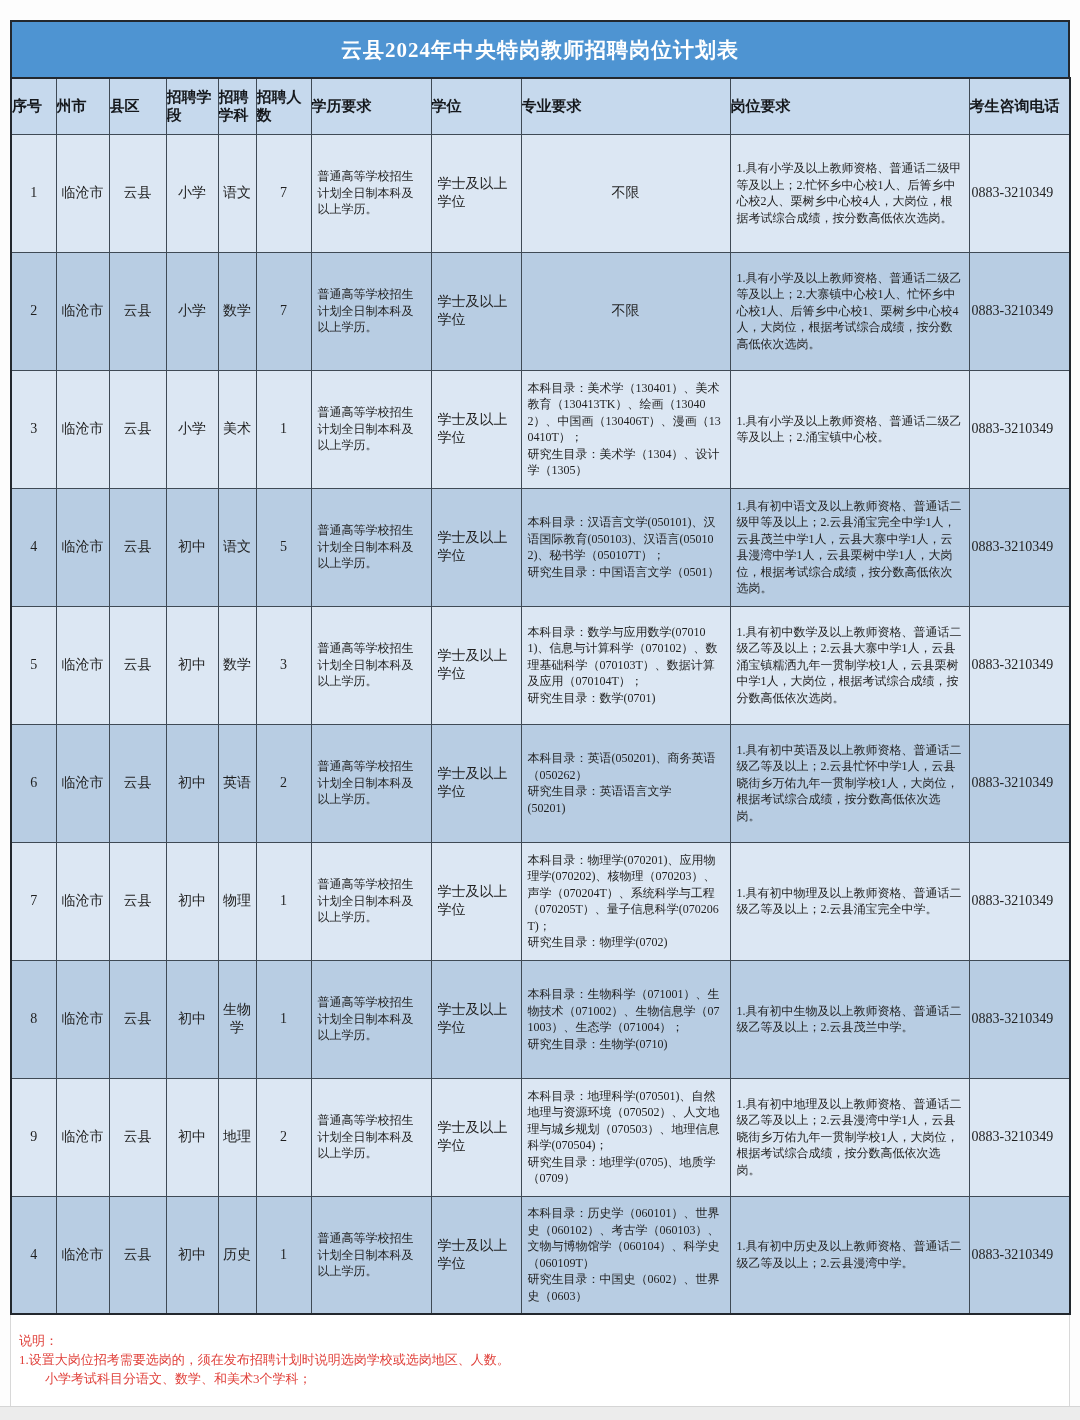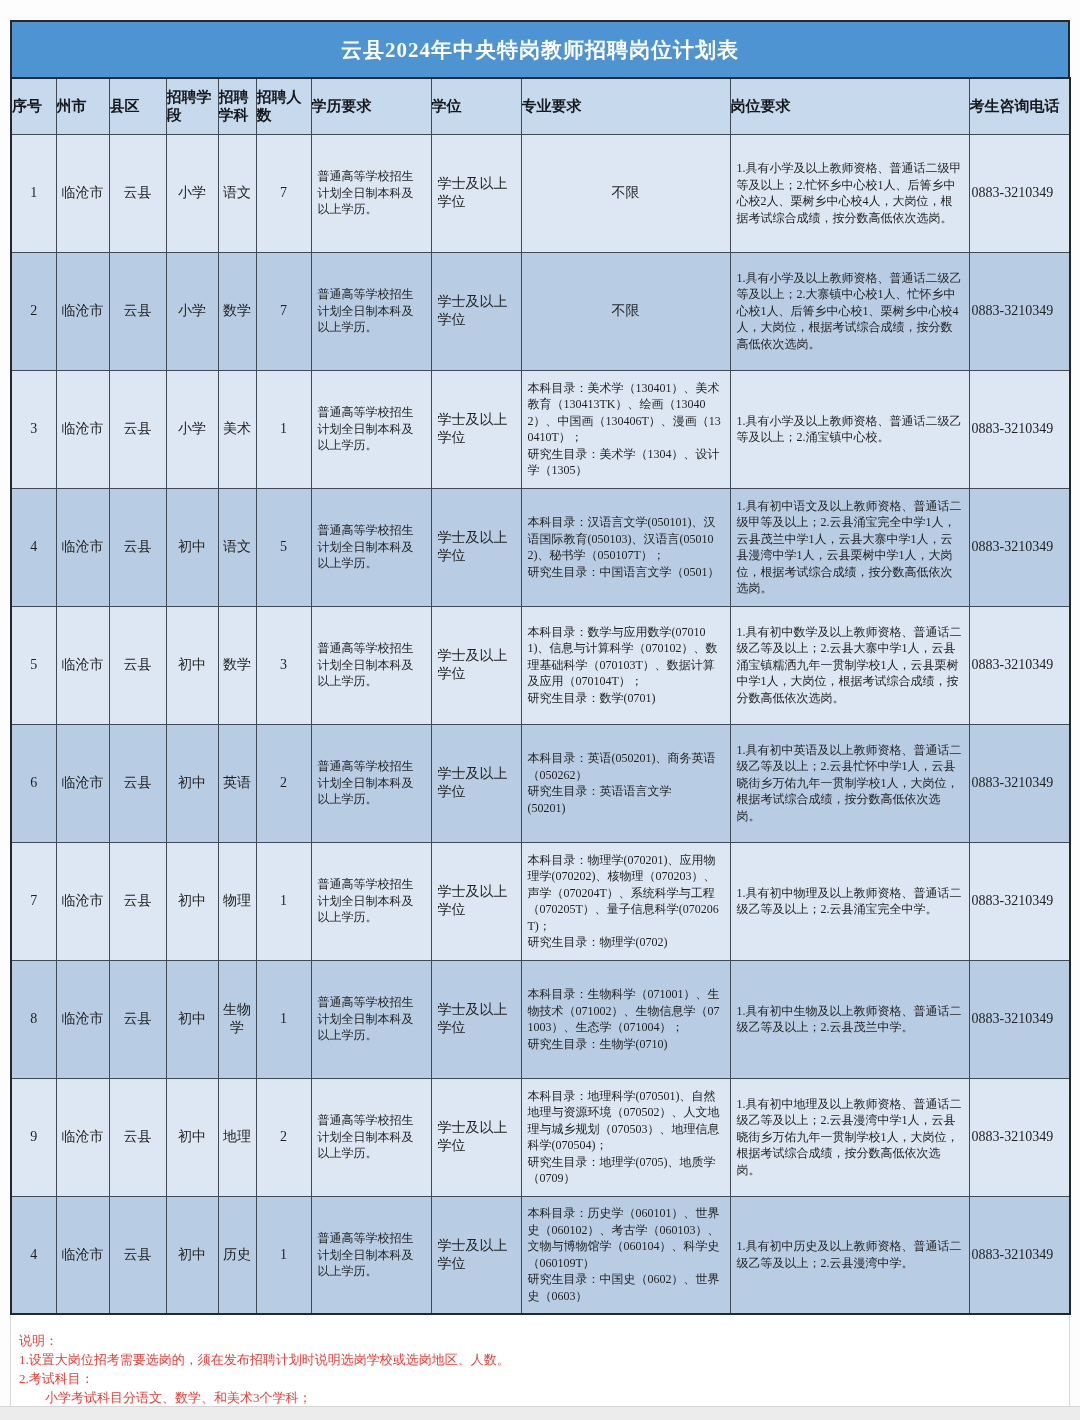--- a/index.html
+++ b/index.html
@@ -494,18 +494,17 @@
             </td>
             <td class="c-center phone">
               <div class="cw">0883-3210349</div>
             </td>
           </tr>
         </tbody>
     </table>
     <div class="notes">
         <div class="note-line">说明：</div>
         <div class="note-line">1.设置大岗位招考需要选岗的，须在发布招聘计划时说明选岗学校或选岗地区、人数。</div>
-        <div class="note-line">2.考试科目：</div>
         <div class="note-line">　　小学考试科目分语文、数学、和美术3个学科；</div>
       </div>
   </div>
   <div class="bottom-strip"></div>
 </div>
 
 </body></html>

